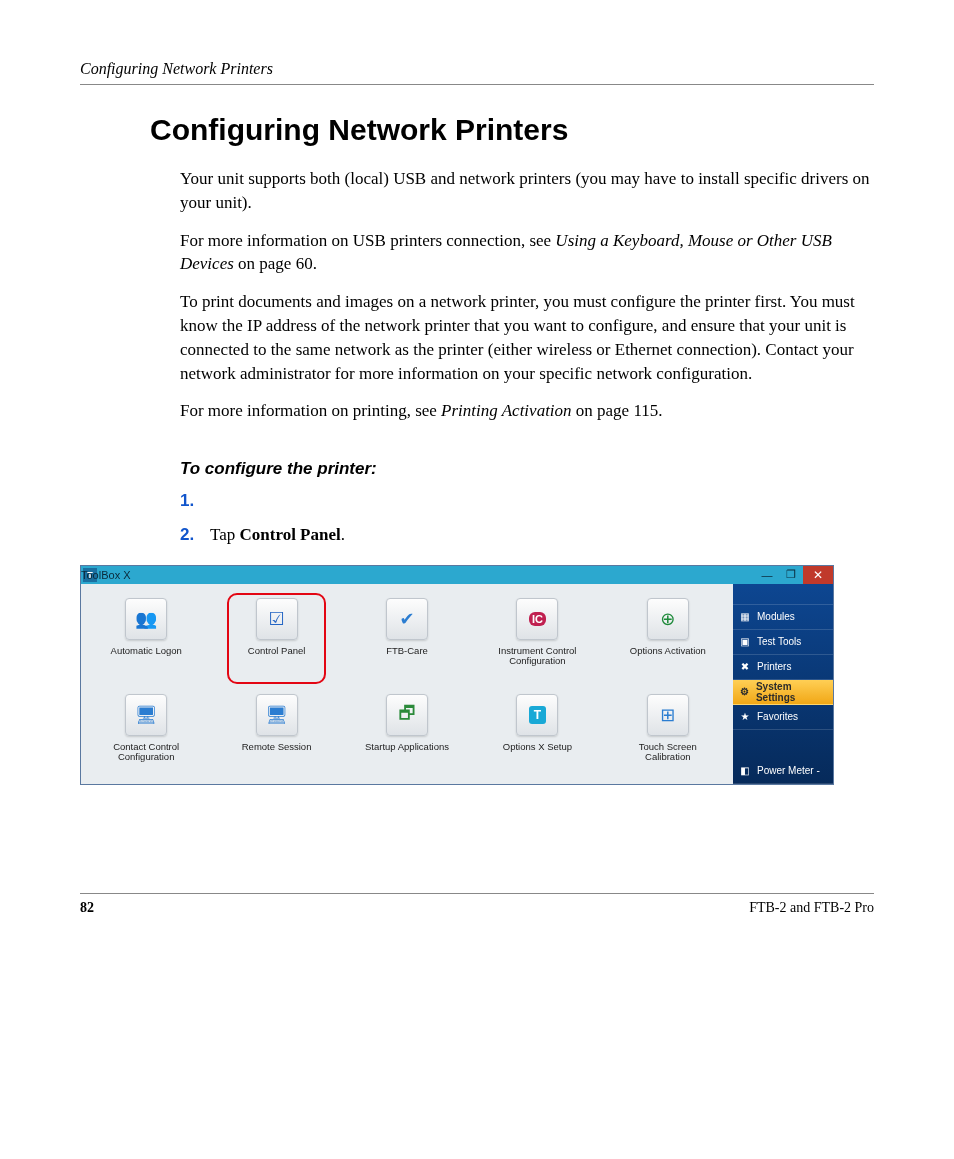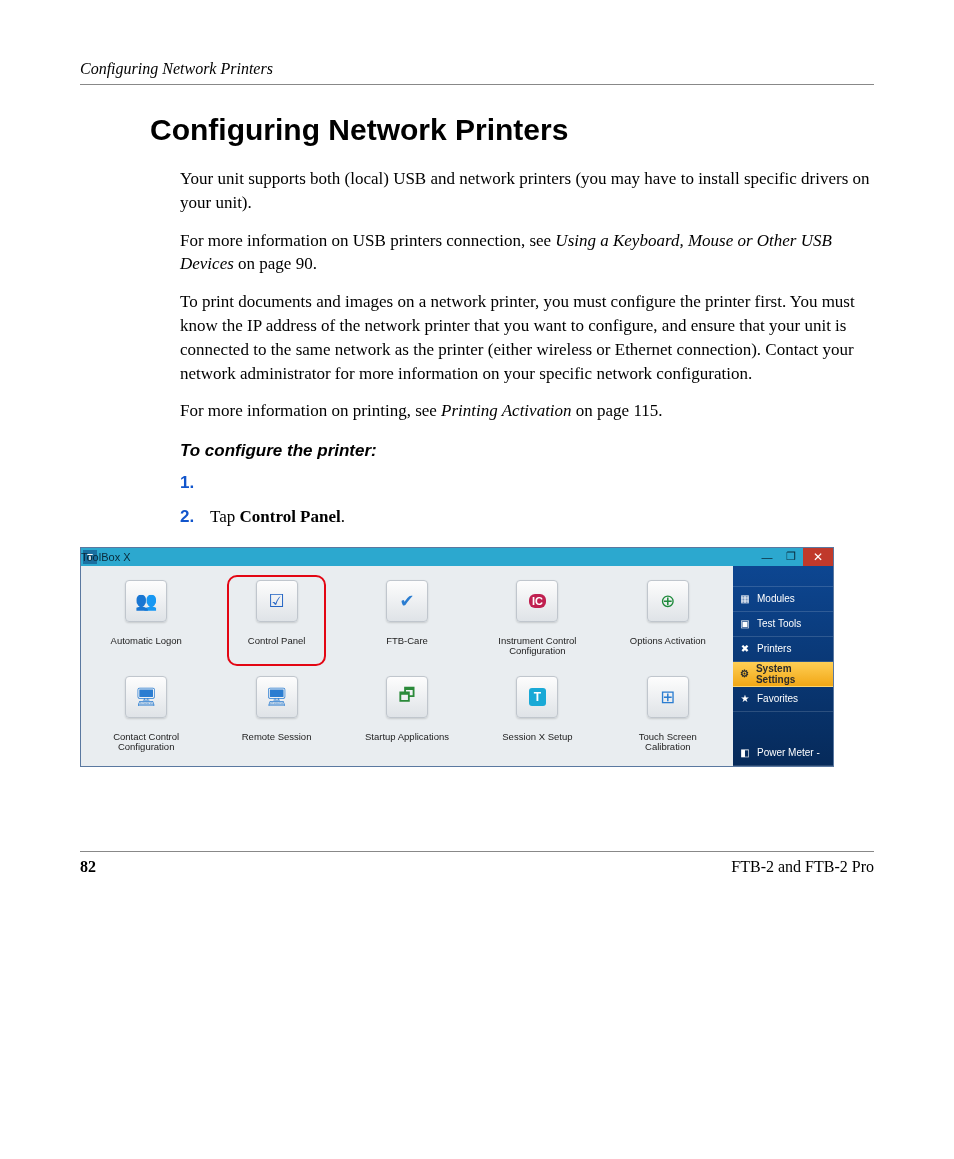--- a/index.html
+++ b/index.html
@@ -41,21 +41,21 @@
     line-height:1.4;
   }
   .body p{margin:0 4px 14px 0;}
   .body em{font-style:italic;}
   .body strong{font-weight:700;}
   .subhead{
     font-family:"Segoe UI",Arial,sans-serif;
     font-weight:700;
     font-style:italic;
     font-size:17px;
-    margin:16px 0 8px 0;
+    margin:34px 0 8px 0;
   }
   .steps{margin:0;padding:0;list-style:none;}
   .steps li{display:flex;gap:12px;margin-bottom:10px;font-size:17px;}
   .step-num{
     font-family:"Segoe UI",Arial,sans-serif;
     font-weight:700;
     color:#1155cc;
     width:18px;
     flex-shrink:0;
   }
@@ -112,21 +112,21 @@
   }
   .tile .icon{
     width:40px;height:40px;
     border-radius:4px;
     background:linear-gradient(#fdfdfd,#dfe3e7);
     border:1px solid #c0c6cd;
     display:flex;align-items:center;justify-content:center;
     box-shadow:0 1px 2px rgba(0,0,0,.15);
   }
   .tile .lbl{
-    margin-top:14px;
+    margin-top:6px;
     text-align:center;
     font-size:9.5px;
     color:#222;
     line-height:1.15;
     max-width:100px;
   }
   .highlight{
     position:absolute;
     top:3px;left:16px;right:16px;bottom:2px;
     border:2.5px solid #e30613;
@@ -162,40 +162,40 @@
   .g-ic{background:#c02050;color:#fff;border-radius:6px;padding:1px 3px;font-size:11px;font-weight:700;}
   .g-plus{color:#1e8a3a;font-size:18px;}
   .g-rc{color:#2b7dd1;font-size:18px;}
   .g-rs{color:#2b7dd1;font-size:18px;}
   .g-su{color:#2b8a3a;font-size:18px;}
   .g-tx{background:#19a9d6;color:#fff;border-radius:3px;padding:2px 5px;font-size:12px;font-weight:700;}
   .g-touch{color:#2b7dd1;font-size:18px;}
 
   .footer{
     display:flex;justify-content:space-between;align-items:flex-end;
-    margin-top:84px;
+    margin-top:108px;
     border-top:1px solid #888;
     padding-top:6px;
-    font-size:16px;
+    font-size:14px;
   }
   .footer .pn{font-weight:700;}
 </style>
 </head>
 <body>
 
 <div class="page">
   <div class="breadcrumb">Configuring Network Printers</div>
   <hr class="hr">
 
   <h1 class="title">Configuring Network Printers</h1>
 
   <div class="body">
     <p>Your unit supports both (local) USB and network printers (you may have to install specific drivers on your unit).</p>
     <p>
-      <span>For more information on USB printers connection, see </span><em>Using a Keyboard, Mouse or Other USB Devices</em><span> on page 90.</span>
+      <span>For more information on USB printers connection, see </span><em>Using a Keyboard, Mouse or Other USB Devices</em><span> on page 60.</span>
     </p>
     <p>To print documents and images on a network printer, you must configure the printer first. You must know the IP address of the network printer that you want to configure, and ensure that your unit is connected to the same network as the printer (either wireless or Ethernet connection). Contact your network administrator for more information on your specific network configuration.</p>
     <p>
       <span>For more information on printing, see </span><em>Printing Activation</em><span> on page 115.</span>
     </p>
 
     <div class="subhead">To configure the printer:</div>
     <ul class="steps">
       <li>
         <span class="step-num">1.</span>
@@ -267,21 +267,21 @@
           <div class="tile">
             <div class="icon">
               <span class="g-su">🗗</span>
             </div>
             <div class="lbl">Startup Applications</div>
           </div>
           <div class="tile">
             <div class="icon">
               <span class="g-tx">T</span>
             </div>
-            <div class="lbl">Session X Setup</div>
+            <div class="lbl">Options X Setup</div>
           </div>
           <div class="tile">
             <div class="icon">
               <span class="g-touch">⊞</span>
             </div>
             <div class="lbl">Touch Screen Calibration</div>
           </div>
         </div>
       <div class="sidebar" id="shot-sidebar">
           <div class="s-spacer"></div>

